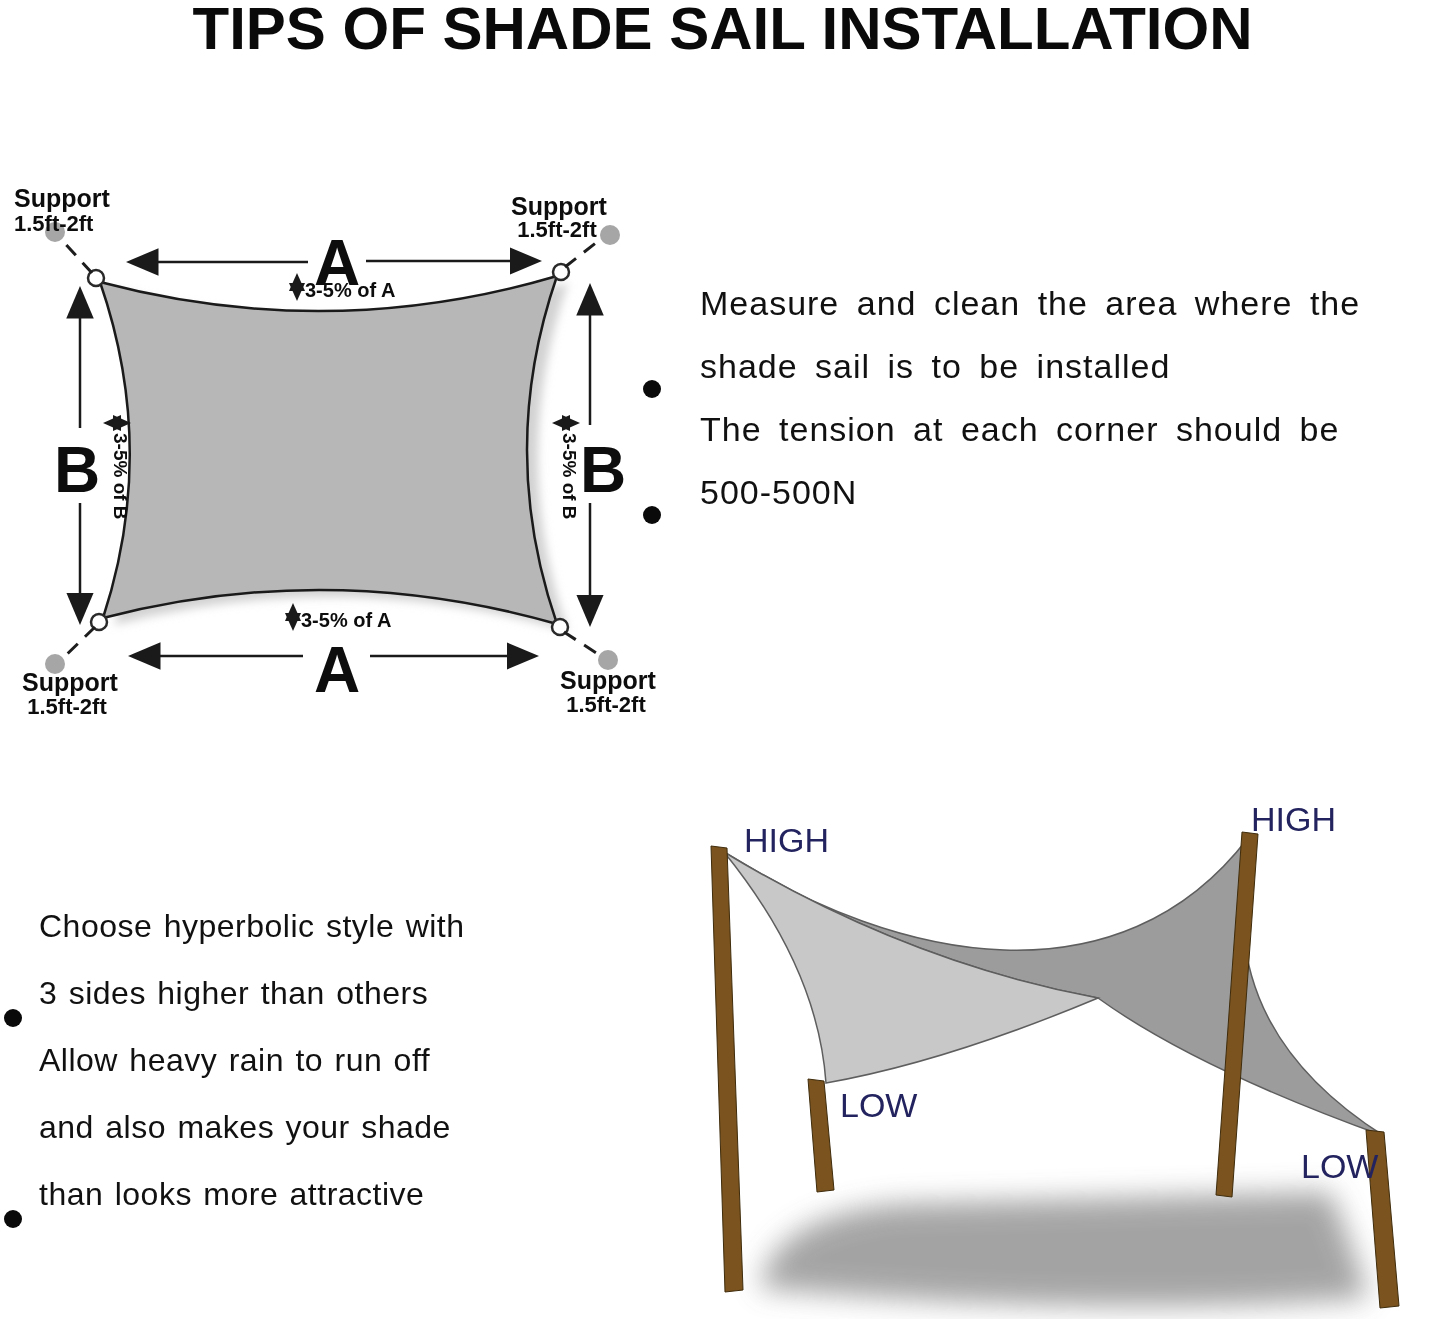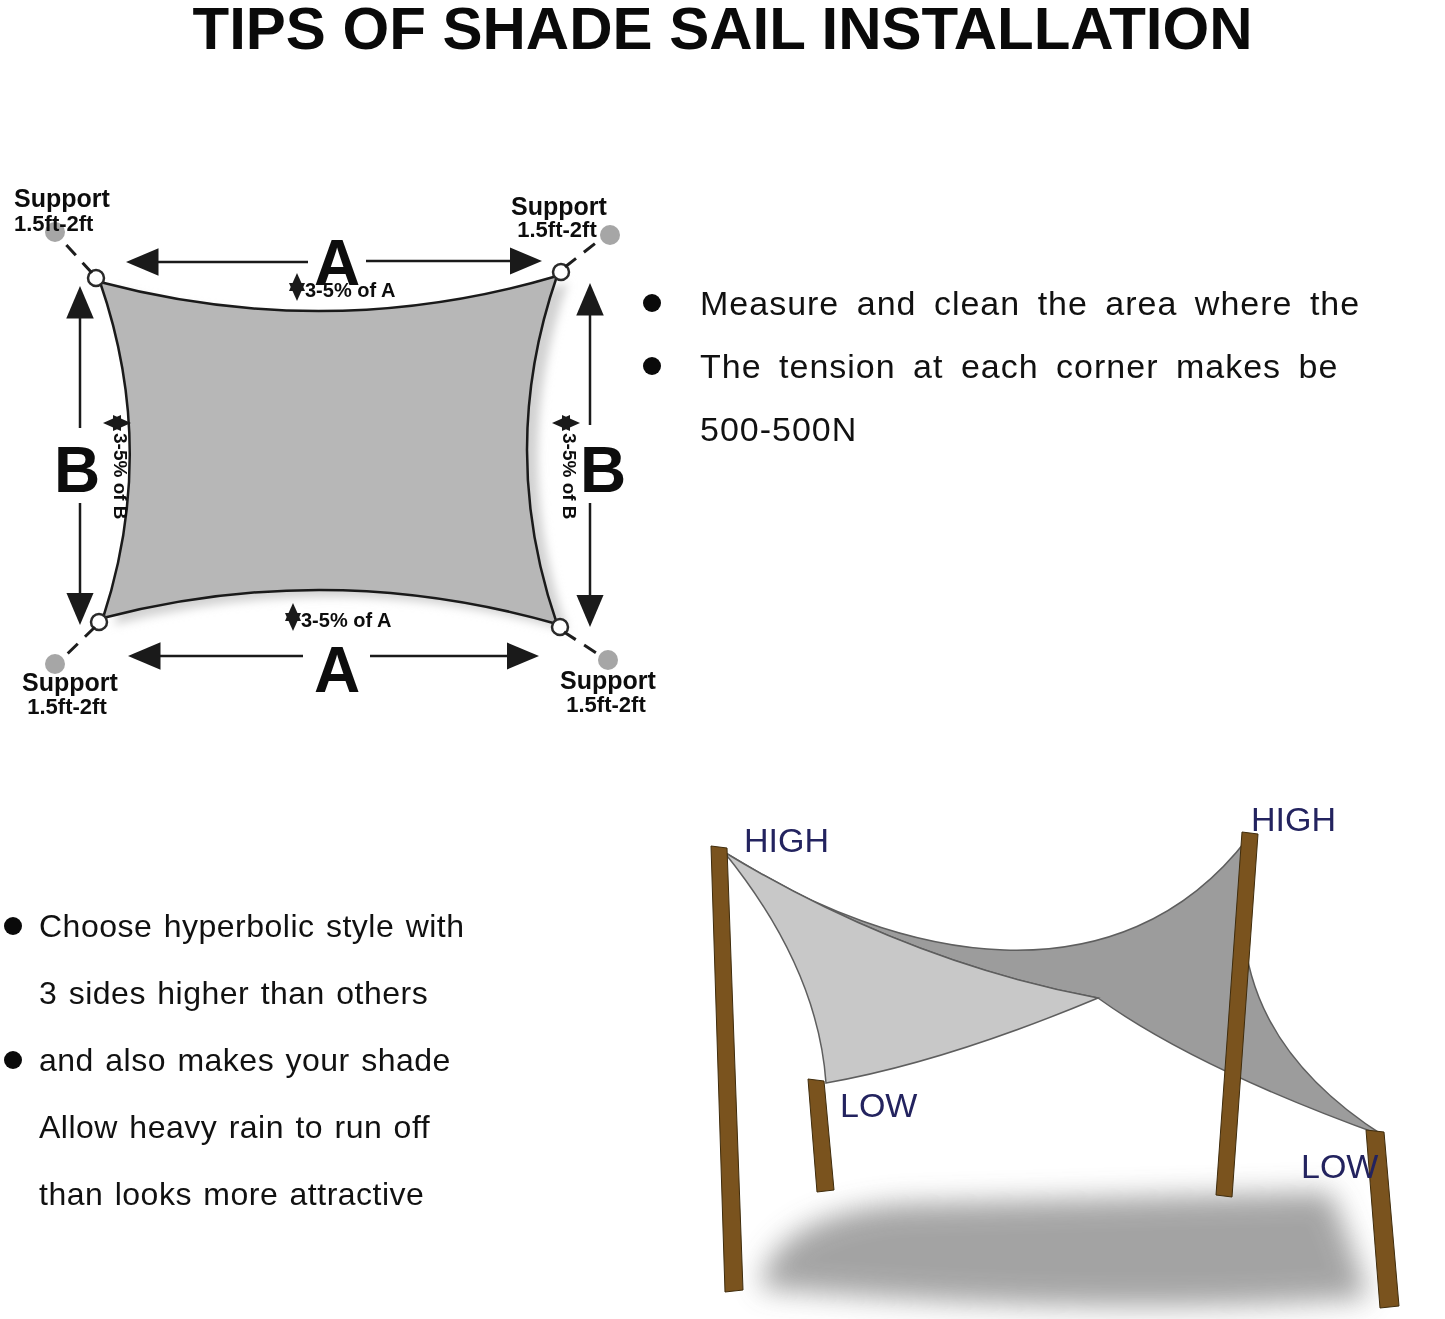--- a/index.html
+++ b/index.html
@@ -11,21 +11,21 @@
     position:absolute;top:-6px;left:0;width:1445px;text-align:center;
     font-size:60px;font-weight:800;letter-spacing:0px;color:#0a0a0a;
     font-family:"Liberation Sans", sans-serif;
   }
   svg text{font-family:"Liberation Sans", sans-serif;}
   .diagram-svg{position:absolute;left:0;top:175px;}
   .hyper-svg{position:absolute;left:640px;top:770px;}
   .tips{position:absolute;}
   .tips-right{left:643px;top:272px;width:802px;font-size:34px;line-height:63px;letter-spacing:1px;word-spacing:7px;}
   .tips-left{left:4px;top:893px;width:630px;font-size:32px;line-height:67px;letter-spacing:0.5px;word-spacing:2px;}
-  .tip{display:flex;align-items:flex-start;}
+  .tip{display:flex;align-items:flex-end;}
   .bullet{flex:0 0 auto;width:18px;height:18px;border-radius:50%;background:#0a0a0a;margin-top:22px;}
   .tips-right .bullet{margin-right:39px;}
   .tips-left .bullet{margin-right:17px;margin-top:24px;}
   .tip-lines{flex:1 1 auto;}
   .tip-line{white-space:nowrap;}
 </style>
 </head>
 <body>
 
 <div class="page-title">TIPS OF SHADE SAIL INSTALLATION</div>
@@ -124,44 +124,45 @@
     <text x="608" y="514" text-anchor="middle" font-size="25" font-weight="600" fill="#0d0d0d">Support</text>
     <text x="606" y="537" text-anchor="middle" font-size="22" font-weight="600" fill="#0d0d0d">1.5ft-2ft</text>
   </g>
 </svg>
 
 <div class="tips tips-right">
   <div class="tip">
     <span class="bullet"></span>
     <div class="tip-lines">
       <div class="tip-line">Measure and clean the area where the</div>
+      <div class="tip-line">shade sail is to be installed</div>
     </div>
   </div>
   <div class="tip">
     <span class="bullet"></span>
     <div class="tip-lines">
-      <div class="tip-line">The tension at each corner makes be</div>
+      <div class="tip-line">The tension at each corner should be</div>
       <div class="tip-line">500-500N</div>
     </div>
   </div>
 </div>
 
 <div class="tips tips-left">
   <div class="tip">
     <span class="bullet"></span>
     <div class="tip-lines">
       <div class="tip-line">Choose hyperbolic style with</div>
       <div class="tip-line">3 sides higher than others</div>
     </div>
   </div>
   <div class="tip">
     <span class="bullet"></span>
     <div class="tip-lines">
+      <div class="tip-line">Allow heavy rain to run off</div>
       <div class="tip-line">and also makes your shade</div>
-      <div class="tip-line">Allow heavy rain to run off</div>
       <div class="tip-line">than looks more attractive</div>
     </div>
   </div>
 </div>
 
 <svg class="hyper-svg" width="805" height="549" viewBox="640 770 805 549">
 
   <path d="M 760,1288 Q 772,1216 900,1204 L 1330,1192 Q 1352,1242 1368,1298 Q 1100,1318 760,1288 Z" fill="#949494" opacity="0.85" filter="url(#ground)"></path>
 
   <path d="M 724,852 C 900,965 1120,1005 1248,838 C 1228,950 1252,1052 1384,1136 Q 1195,1068 1098,998 Q 905,962 724,852 Z" stroke="#5e5e5e" stroke-width="1.5" fill="#9c9c9c"></path>

